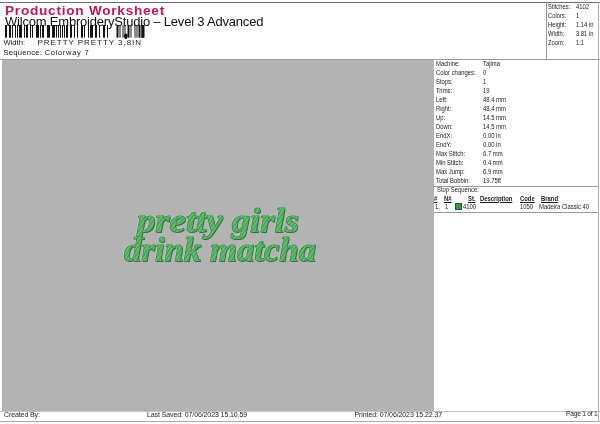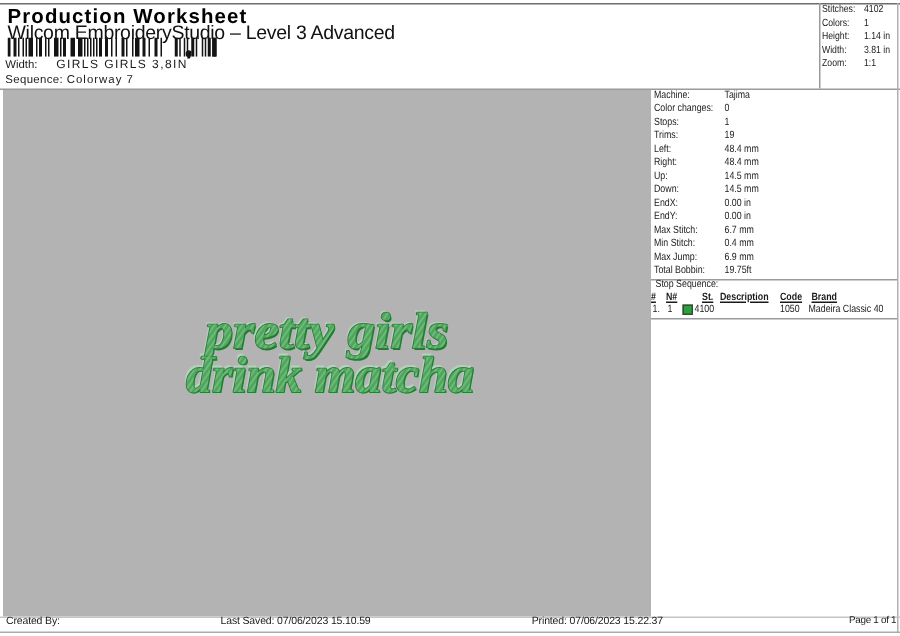--- a/index.html
+++ b/index.html
@@ -8,21 +8,21 @@
 .lbl{position:absolute;font-size:7px;line-height:1;color:#1a1a1a;white-space:nowrap;}
 .hline{position:absolute;height:1px;background:#9a9a9a;}
 .vline{position:absolute;width:1px;background:#9a9a9a;}
 #panel .lbl,#stats .lbl{transform:scaleX(0.84);transform-origin:0 0;}
 </style>
 </head>
 <body>
 
 <div class="hline" style="top:2px;left:0;width:600px;background:#6e6e6e;"></div>
 
-<div class="abs" style="left:5px;top:4.4px;font-size:13.6px;line-height:1;font-weight:bold;letter-spacing:0.76px;color:#000000;">Production Worksheet</div>
+<div class="abs" style="left:5px;top:4.4px;font-size:13.6px;line-height:1;font-weight:bold;letter-spacing:0.76px;color:#be185d;">Production Worksheet</div>
 <div class="abs" style="left:5px;top:15.4px;font-size:13px;line-height:1;letter-spacing:-0.2px;color:#111;">Wilcom EmbroideryStudio – Level 3 Advanced</div>
 
 <svg class="abs" style="left:5px;top:24.5px;" width="145" height="14" viewBox="0 0 145 14">
 <g fill="#141414">
       <rect x="0" y="0" width="2" height="12.7"></rect>
       <rect x="4" y="0" width="2" height="12.7"></rect>
       <rect x="7" y="0" width="1" height="12.7"></rect>
       <rect x="10" y="0" width="1" height="12.7"></rect>
       <rect x="12" y="0" width="1" height="12.7"></rect>
       <rect x="14" y="0" width="3" height="12.7"></rect>
@@ -61,21 +61,21 @@
       <rect x="129.5" y="0" width="1" height="12.7"></rect>
       <rect x="131.5" y="0" width="1" height="12.7"></rect>
       <rect x="133.5" y="0" width="2" height="12.7"></rect>
       <rect x="136.5" y="0" width="3" height="12.7"></rect>
       <path d="M108.2,5.6 q1.6,0 1.6,1.5 q0,1.2 -0.7,2.9 l-1.3,3.1 l-1.2,0 l0.8,-3.4 q-1.1,-0.4 -1.1,-1.8 q0,-2.3 1.9,-2.3 z" transform="translate(-0.3,2.2) scale(1.12)"></path>
       <rect x="136.5" y="0" width="2.5" height="12.7"></rect>
     </g>
 </svg>
 
 <div class="lbl" style="left:3.5px;top:39px;font-size:7.6px;">Width:</div>
-<div class="lbl" style="left:37.5px;top:39px;font-size:8px;letter-spacing:0.95px;">GIRLS GIRLS 3,8IN</div>
+<div class="lbl" style="left:37.5px;top:39px;font-size:8px;letter-spacing:0.95px;">PRETTY PRETTY 3,8IN</div>
 <div class="lbl" style="left:3.5px;top:49px;font-size:7.6px;letter-spacing:0.25px;">Sequence:</div>
 <div class="lbl" style="left:44.5px;top:49px;font-size:7.6px;letter-spacing:0.68px;">Colorway 7</div>
 
 <div class="vline" style="left:546px;top:2px;height:57px;"></div>
 <div id="stats">
 <div class="lbl" style="left:548.3px;top:4.3px;font-size:6.9px;">Stitches:</div>
     <div class="lbl" style="left:576px;top:4.3px;font-size:6.9px;">4102</div>
 <div class="lbl" style="left:548.3px;top:13.4px;font-size:6.9px;">Colors:</div>
     <div class="lbl" style="left:576px;top:13.4px;font-size:6.9px;">1</div>
 <div class="lbl" style="left:548.3px;top:22.4px;font-size:6.9px;">Height:</div>

